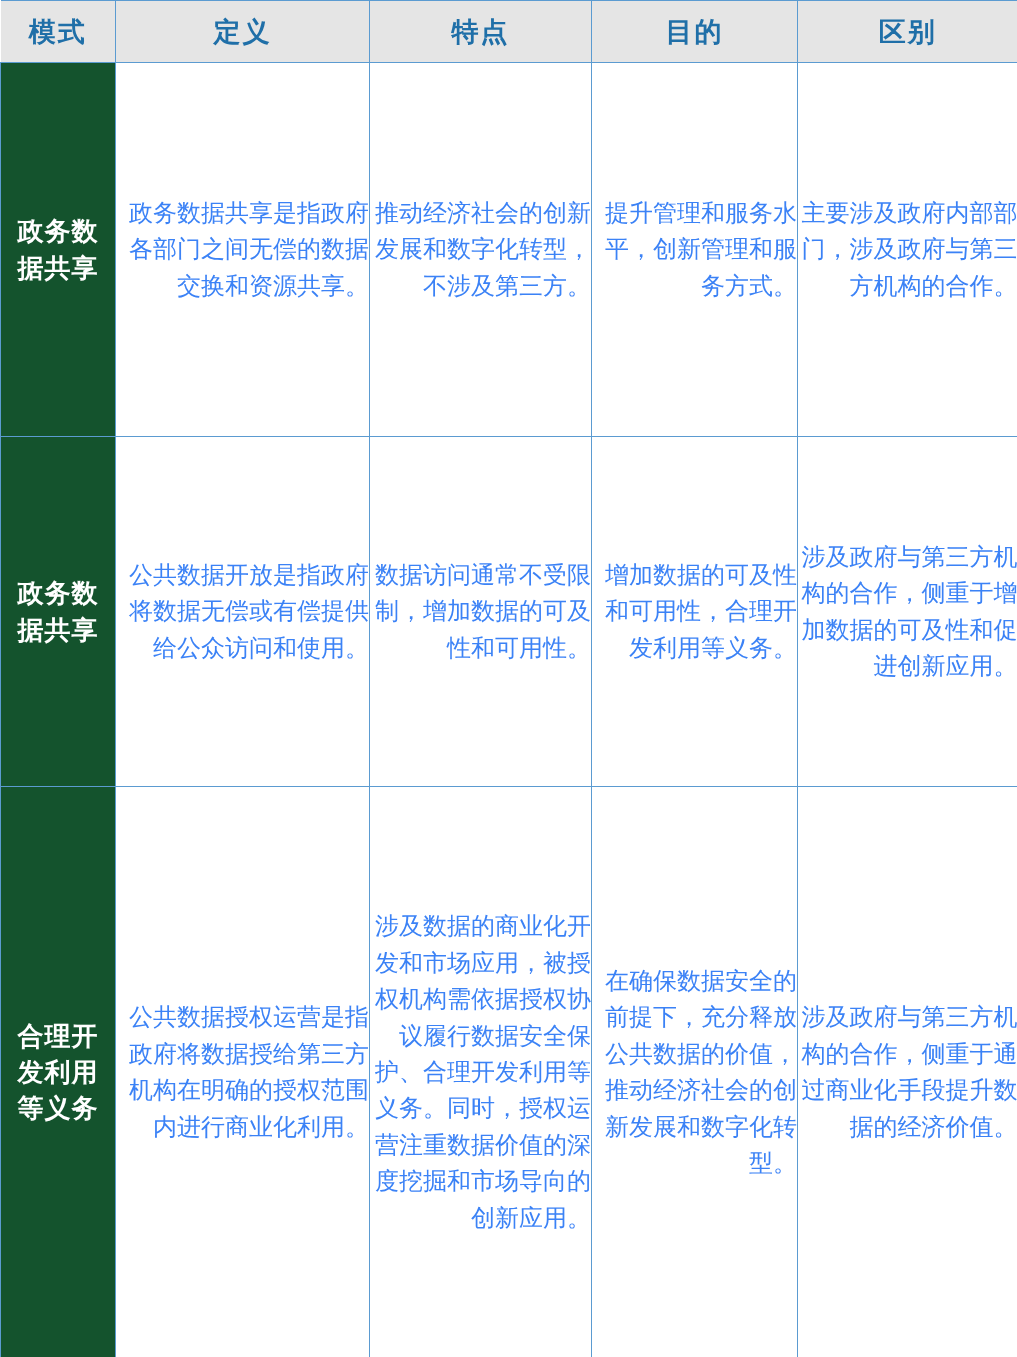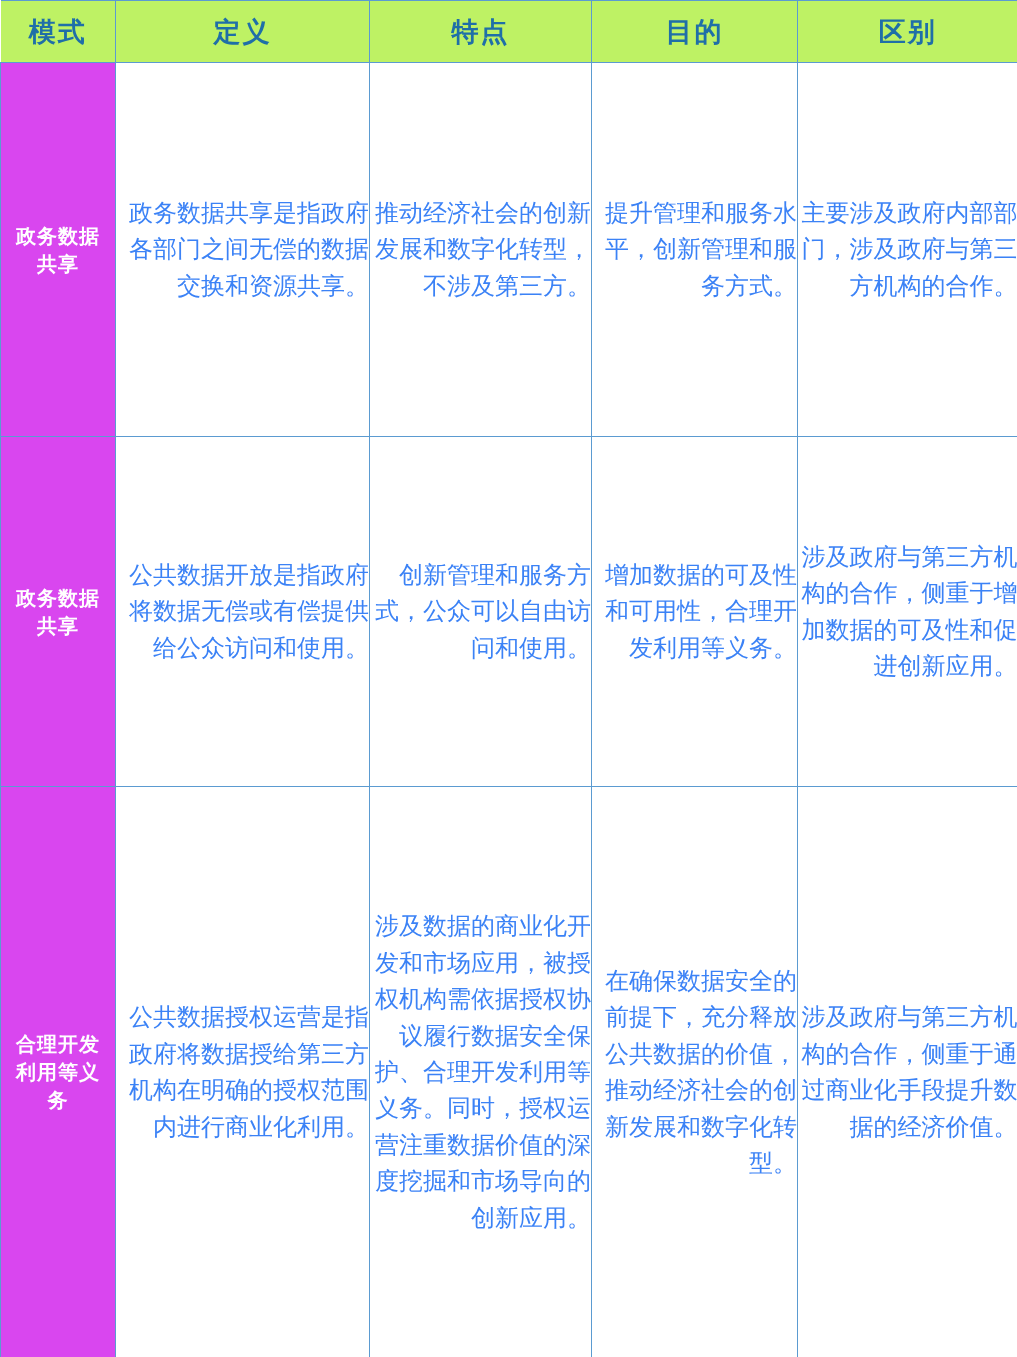--- a/index.html
+++ b/index.html
@@ -28,40 +28,40 @@
   
   col.c-mode    { width: 115px; }
   col.c-def     { width: 254px; }
   col.c-feat    { width: 222px; }
   col.c-purpose { width: 206px; }
   col.c-diff    { width: 220px; }
 
   
   tr.header-row { height: 62px; }
   th.header-cell {
-    background: #bef264;
+    background: #e5e5e5;
     color: #1f6fa8;
     font-size: 27px;
     font-weight: bold;
     text-align: center;
     letter-spacing: 2px;
     border-top: none;
     border-left: none;
     border-right: none;
     border-bottom: 1px solid #5b9bd1;
   }
   th.header-cell.first { border-left: none; }
   th.header-cell.last  { border-right: none; text-align: center; }
   th.header-cell.with-div { border-right: 1px solid #5b9bd1; }
 
   
   td.mode-cell {
-    background: #d946ef;
+    background: #14532d;
     color: #ffffff;
-    font-size: 20px;
+    font-size: 26px;
     font-weight: bold;
     text-align: center;
     line-height: 1.4;
     letter-spacing: 1px;
     border-left: none;
   }
   td.mode-cell .mode-text {
     display: block;
     padding: 0 6px;
     word-break: break-all;
@@ -111,21 +111,21 @@
       <td class="body-cell">政务数据共享是指政府各部门之间无偿的数据交换和资源共享。</td>
       <td class="body-cell">推动经济社会的创新发展和数字化转型，不涉及第三方。</td>
       <td class="body-cell">提升管理和服务水平，创新管理和服务方式。</td>
       <td class="body-cell last">主要涉及政府内部部门，涉及政府与第三方机构的合作。</td>
     </tr>
     <tr class="row-2">
       <td class="mode-cell">
         <span class="mode-text">政务数据共享</span>
       </td>
       <td class="body-cell">公共数据开放是指政府将数据无偿或有偿提供给公众访问和使用。</td>
-      <td class="body-cell">创新管理和服务方式，公众可以自由访问和使用。</td>
+      <td class="body-cell">数据访问通常不受限制，增加数据的可及性和可用性。</td>
       <td class="body-cell">增加数据的可及性和可用性，合理开发利用等义务。</td>
       <td class="body-cell last">涉及政府与第三方机构的合作，侧重于增加数据的可及性和促进创新应用。</td>
     </tr>
     <tr class="row-3">
       <td class="mode-cell">
         <span class="mode-text">合理开发利用等义务</span>
       </td>
       <td class="body-cell">公共数据授权运营是指政府将数据授给第三方机构在明确的授权范围内进行商业化利用。</td>
       <td class="body-cell">涉及数据的商业化开发和市场应用，被授权机构需依据授权协议履行数据安全保护、合理开发利用等义务。同时，授权运营注重数据价值的深度挖掘和市场导向的创新应用。</td>
       <td class="body-cell">在确保数据安全的前提下，充分释放公共数据的价值，推动经济社会的创新发展和数字化转型。</td>

